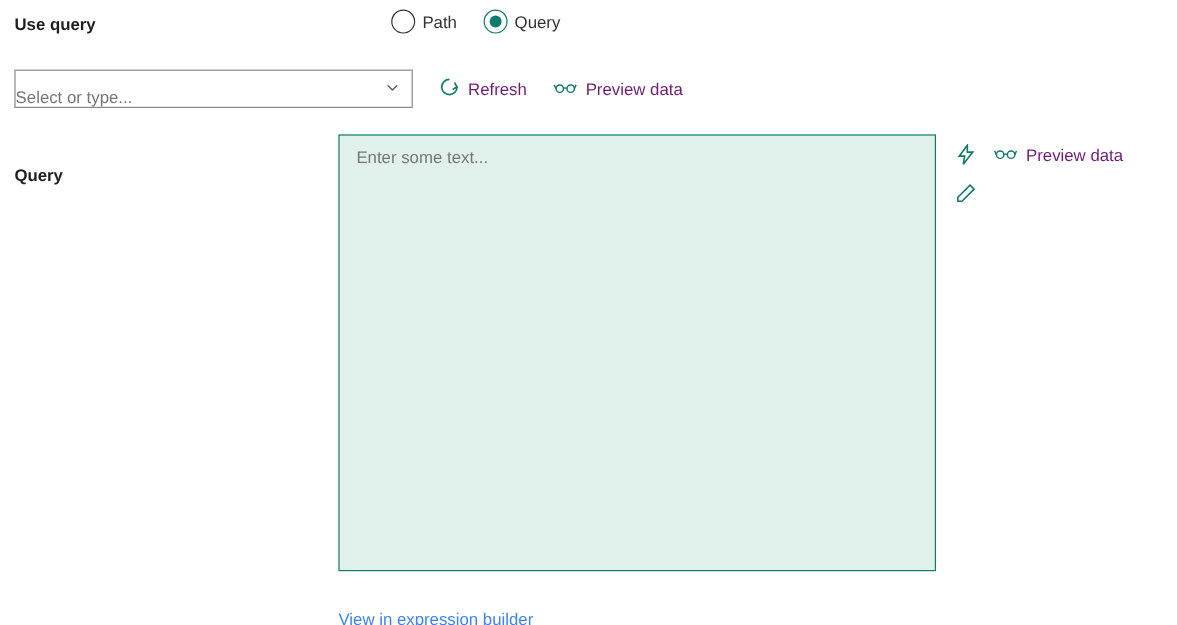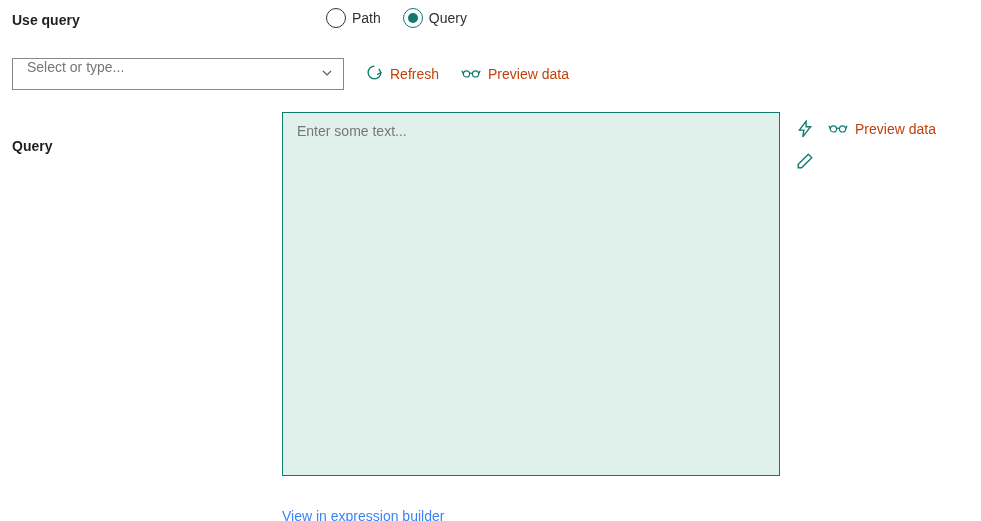--- a/index.html
+++ b/index.html
@@ -70,39 +70,39 @@
       width: 10px;
       height: 10px;
       border-radius: 50%;
       background: #0f7b6c;
     }
     .select-box {
       width: 332px;
       height: 32px;
       border: 1px solid #8a8886;
       display: flex;
-      align-items: flex-start;
-      padding: 0 14px;
+      align-items: flex-end;
+      padding: 0 0;
       background: #fff;
       color: #767676;
       position: relative;
       cursor: pointer;
     }
     .select-chevron {
       position: absolute;
       right: 10px;
       top: 50%;
       transform: translateY(-50%);
       color: #605e5c;
     }
     .action-link {
       display: flex;
       align-items: center;
       gap: 7px;
-      color: #c2410c;
+      color: #701a75;
       cursor: pointer;
     }
     .action-link svg {
       color: #0f7b6c;
     }
     .query-row {
       align-items: flex-start;
     }
     .query-controls {
       display: flex;

